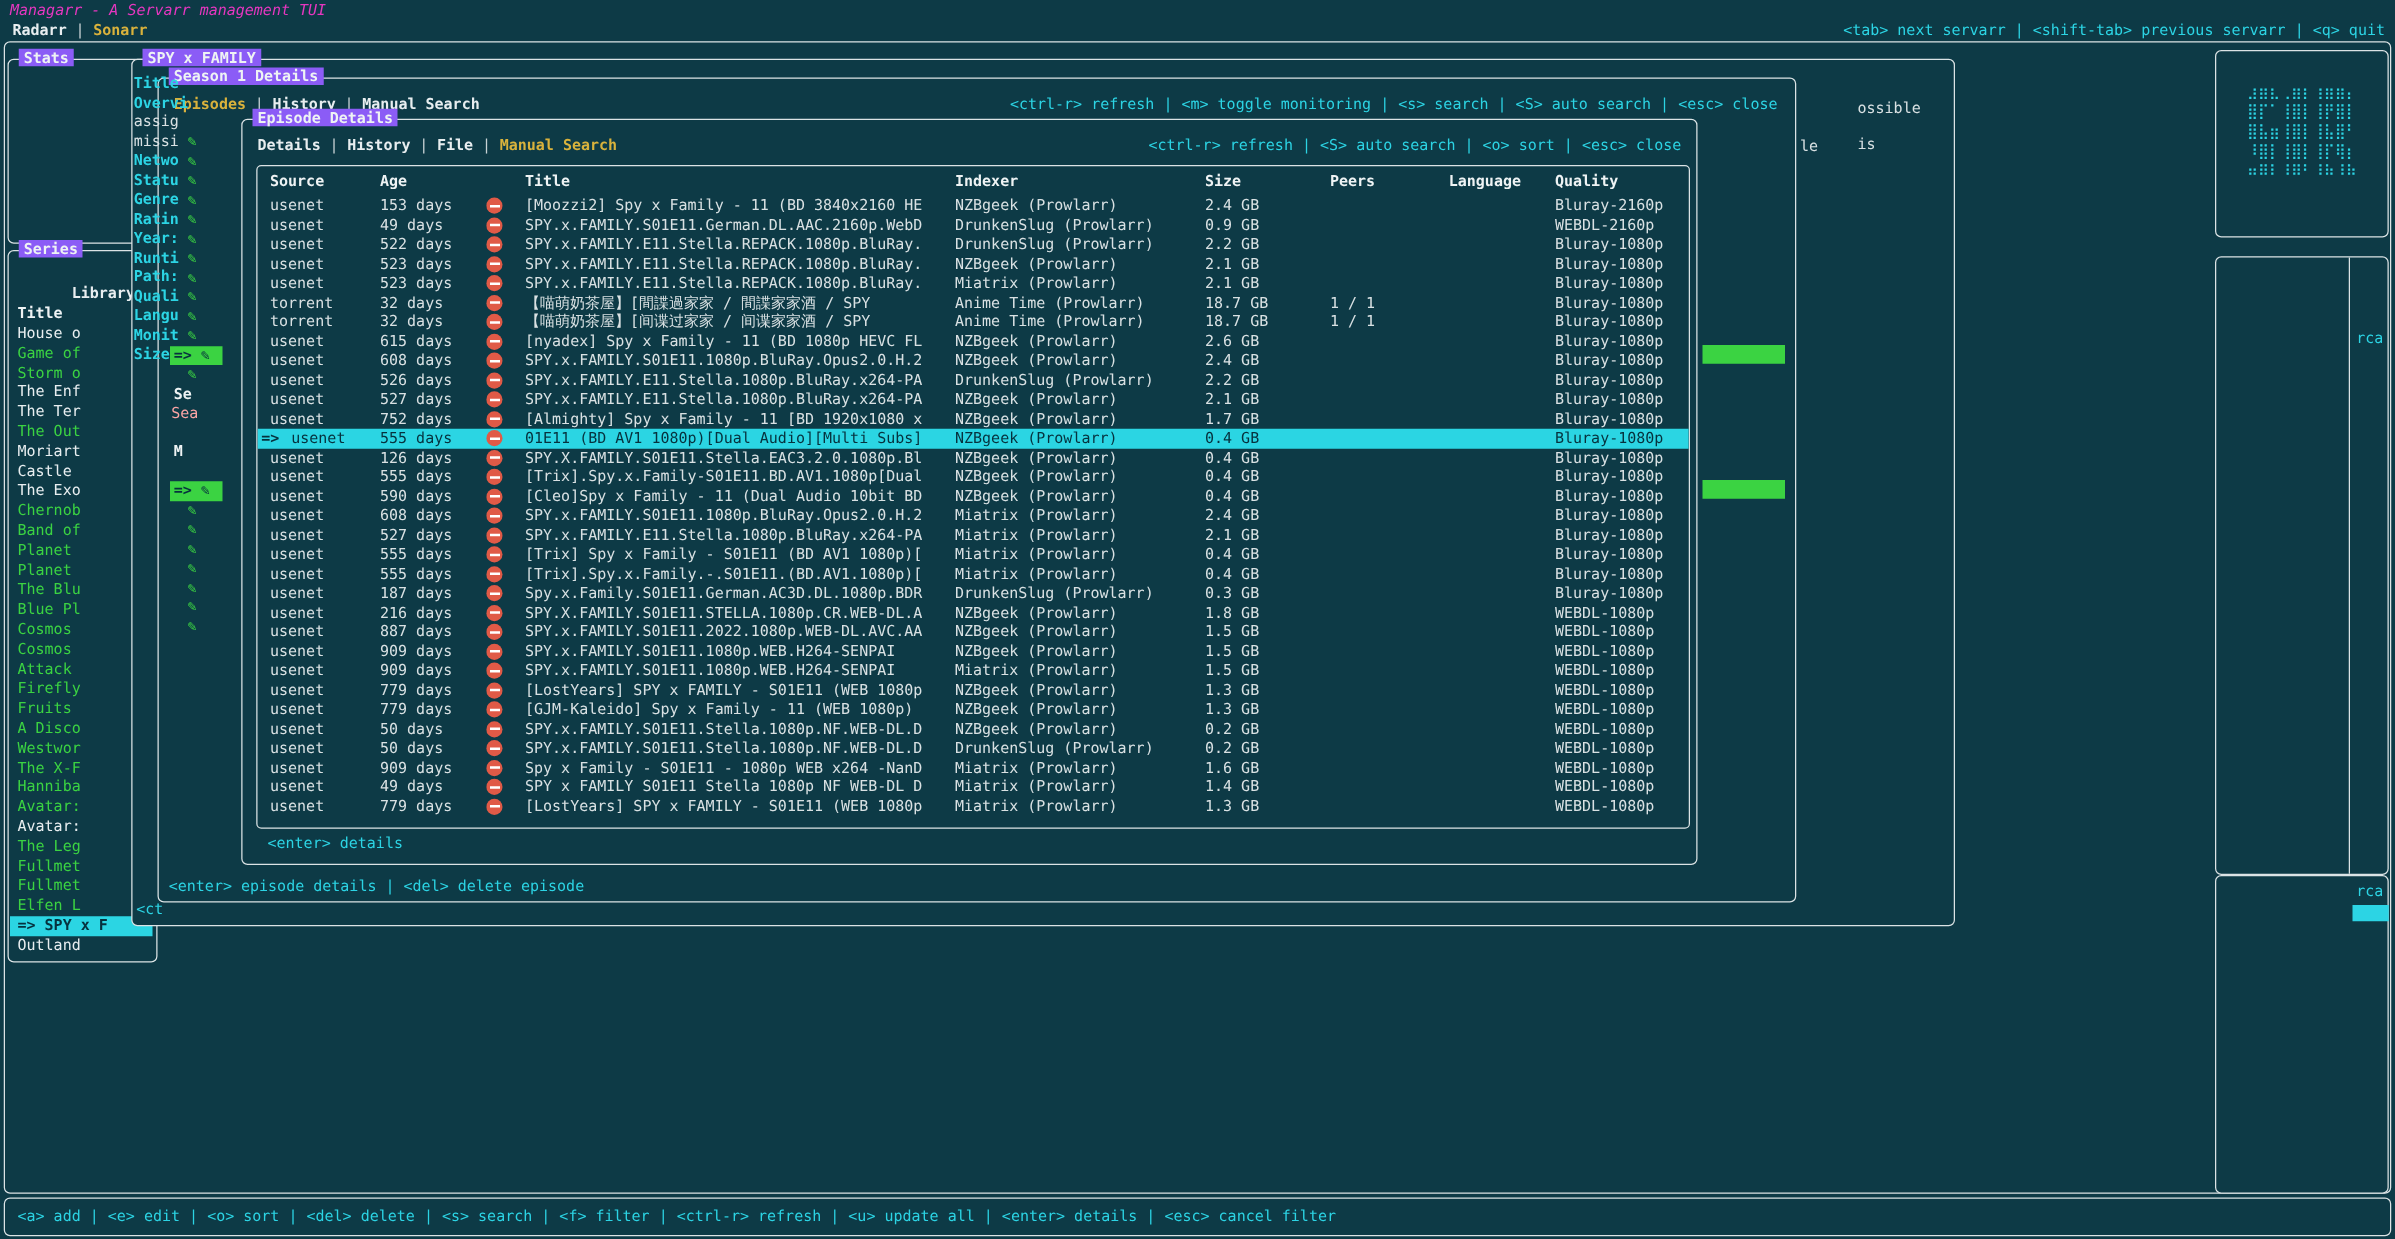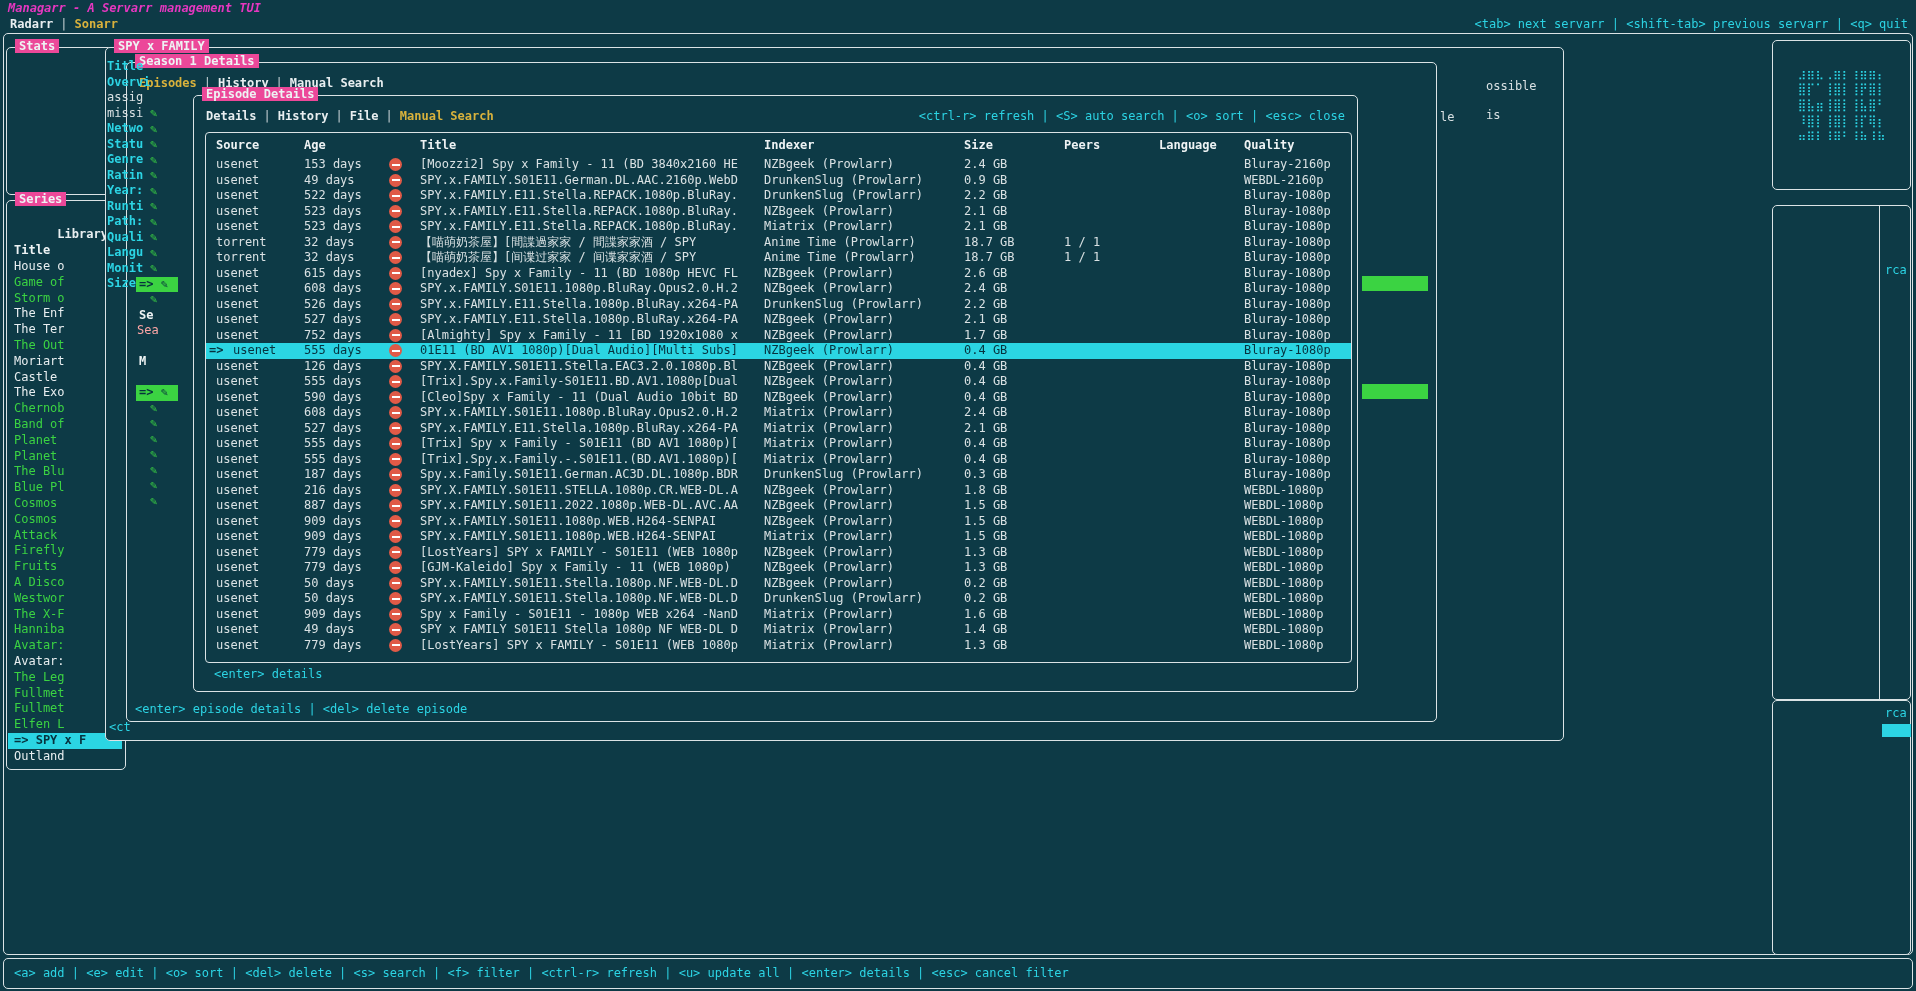--- a/index.html
+++ b/index.html
@@ -2,30 +2,30 @@
 <html><head>
 <meta charset="utf-8">
 <style>
   * { margin:0; padding:0; box-sizing:border-box; }
   html,body { width:1916px; height:991px; background:#0d3a46; overflow:hidden; }
   body { font-family:"DejaVu Sans Mono","DejaVu Sans",monospace; font-size:12px; color:#d9e1e3; }
   #stage { position:relative; width:1916px; height:991px; }
   .abs { position:absolute; }
   .win { position:absolute; background:#0d3a46; border:1px solid #dbe3e5; border-radius:5px; }
   .noband { background:transparent; }
-  .wtitle { position:absolute; top:-9px; left:8px; background:#ec4899; padding:0 4px; font-weight:bold; color:#eef3f4; white-space:pre; }
+  .wtitle { position:absolute; top:-9px; left:8px; background:#8b5cf6; padding:0 4px; font-weight:bold; color:#eef3f4; white-space:pre; }
   .cyan { color:#2cd4e4; }
   .bold { font-weight:bold; }
   .keys { color:#2cd4e4; white-space:pre; }
   .tabsrow { position:absolute; top:13px; left:12px; white-space:pre; }
   .modalkeys { position:absolute; top:13px; }
   .tab { font-weight:bold; color:#e8eef0; cursor:default; }
   .tab.active { color:#d9b23c; }
   .sep { color:#c7d2d5; margin:0 7px; }
-  .apptitle { top:1px; left:8px; color:#e637c0; font-weight:bold; font-style:italic; white-space:pre; }
+  .apptitle { top:1px; left:8px; color:#e637c0; font-weight:normal; font-style:italic; white-space:pre; }
 
   
   .statline { height:17px; line-height:17px; font-weight:bold; color:#eef3f4; white-space:pre; overflow:hidden; }
   .series-list { position:absolute; left:1px; top:58px; width:114px; }
   .series-item { height:15.8px; line-height:15.8px; padding-left:6px; white-space:pre; overflow:hidden; color:#e8eef0; }
   .series-item.monitored { color:#3bd342; }
   .series-item.selected { background:#2bd5e3; color:#06323e; font-weight:bold; }
 
   
   .spylabels { position:absolute; left:107px; top:59px; width:46px; }
@@ -118,20 +118,21 @@
       </div>
   </div>
 
   <div class="win" style="left:105px;top:47px;width:1459px;height:694px;">
     <span class="wtitle">SPY x FAMILY</span>
   </div>
 
   <div class="win" style="left:126px;top:62px;width:1311px;height:660px;">
     <span class="wtitle">Season 1 Details</span>
     <div class="tabsrow" id="season-tabs"><span class="tab active">Episodes</span><span class="sep">|</span><span class="tab">History</span><span class="sep">|</span><span class="tab">Manual Search</span></div>
+    <div class="modalkeys keys" style="right:14px;">&lt;ctrl-r&gt; refresh | &lt;m&gt; toggle monitoring | &lt;s&gt; search | &lt;S&gt; auto search | &lt;esc&gt; close</div>
     <div class="footerkeys" style="left:8px;bottom:5px;">&lt;enter&gt; episode details | &lt;del&gt; delete episode</div>
   </div>
 
   <div class="spylabels" id="spy-labels">
       <div class="spylabel label">Title</div>
       <div class="spylabel label">Overvi</div>
       <div class="spylabel plain">assig</div>
       <div class="spylabel plain">missi</div>
       <div class="spylabel label">Netwo</div>
       <div class="spylabel label">Statu</div>

